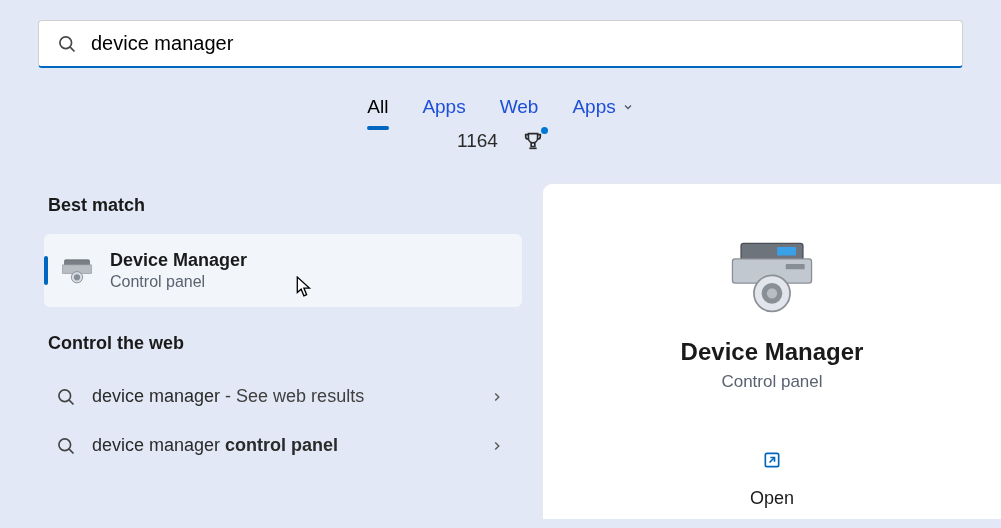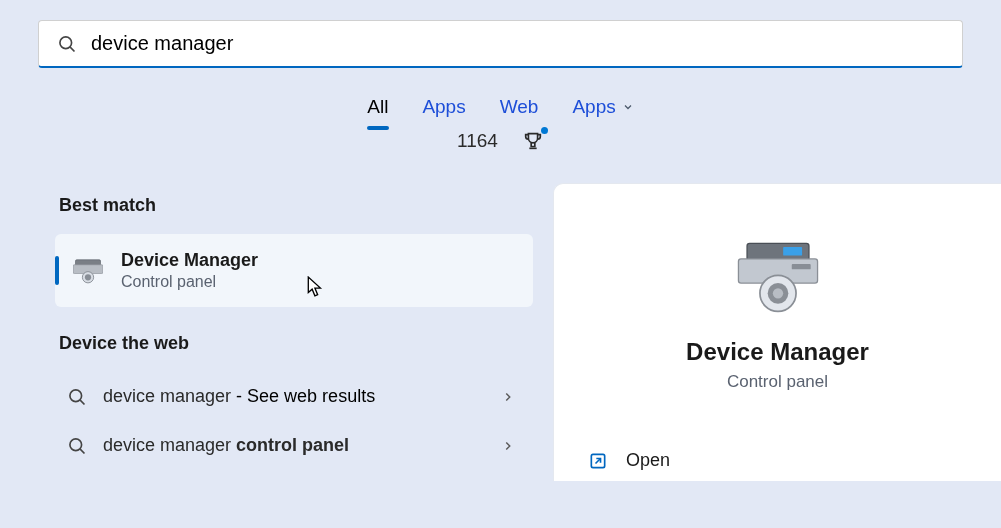--- a/index.html
+++ b/index.html
@@ -79,21 +79,21 @@
   .rewards-icon { position: relative; }
   .rewards-icon .dot {
     position: absolute;
     top: -3px; right: -4px;
     width: 7px; height: 7px;
     background: #0078d4;
     border-radius: 50%;
   }
   .content {
     display: flex;
-    padding: 18px 0 0 55px;
+    padding: 18px 0 0 44px;
     gap: 20px;
   }
   .left-col {
     width: 478px;
   }
   .section-title {
     font-size: 18px;
     font-weight: 600;
     color: #1a1a1a;
     margin: 12px 0 18px 4px;
@@ -141,21 +141,21 @@
   .web-item {
     display: flex;
     align-items: center;
     padding: 14px 18px 14px 12px;
     font-size: 18px;
     color: #2a2a2a;
     cursor: pointer;
   }
   .web-item .mag { margin-right: 16px; flex-shrink: 0; }
   .web-item .label { flex: 1; }
-  .web-item .label .hint { color: #000000; font-weight: 400; }
+  .web-item .label .hint { color: #404040; font-weight: 400; }
   .web-item .label .bold { font-weight: 600; }
   .chevron { flex-shrink: 0; color: #5a5a5a; }
   .right-col {
     flex: 1;
     background: #fff;
     border-top-left-radius: 10px;
     border: 1px solid #e4e8ef;
     border-right: none;
     border-bottom: none;
     padding: 34px 28px 0 28px;
@@ -182,20 +182,21 @@
     align-self: stretch;
     margin-top: 48px;
   }
   .action-item {
     display: flex;
     align-items: center;
     gap: 18px;
     font-size: 18px;
     padding: 10px 6px;
     cursor: pointer;
+    flex-direction: column;
   }
 </style>
 </head>
 <body>
 
 <div class="search-wrap">
   <div class="search-box">
     <svg width="20" height="20" viewBox="0 0 24 24" fill="none" stroke="#444" stroke-width="2">
         <circle cx="10.5" cy="10.5" r="7"></circle>
         <line x1="21" y1="21" x2="15.8" y2="15.8"></line>
@@ -245,21 +246,21 @@
       </svg>
       <div class="bmi-text">
         <div class="title">Device Manager</div>
         <div class="sub">Control panel</div>
       </div>
       <svg class="cursor" width="18" height="22" viewBox="0 0 16 20" fill="#fff" stroke="#000" stroke-width="1.2">
         <path d="M1 1 L1 15 L4.5 12 L7 18 L9.5 17 L7 11 L12 11 Z"></path>
       </svg>
     </div>
 
-    <div class="section-title" style="margin-top:26px">Device the web</div>
+    <div class="section-title" style="margin-top:26px">Control the web</div>
 
     <div class="web-list">
       <div class="web-item">
         <svg class="mag" width="20" height="20" viewBox="0 0 24 24" fill="none" stroke="#444" stroke-width="2">
             <circle cx="10.5" cy="10.5" r="7"></circle>
             <line x1="21" y1="21" x2="15.8" y2="15.8"></line>
           </svg>
         <span class="label">
           <span>device manager</span><span class="hint"> - See web results</span>
         </span>

